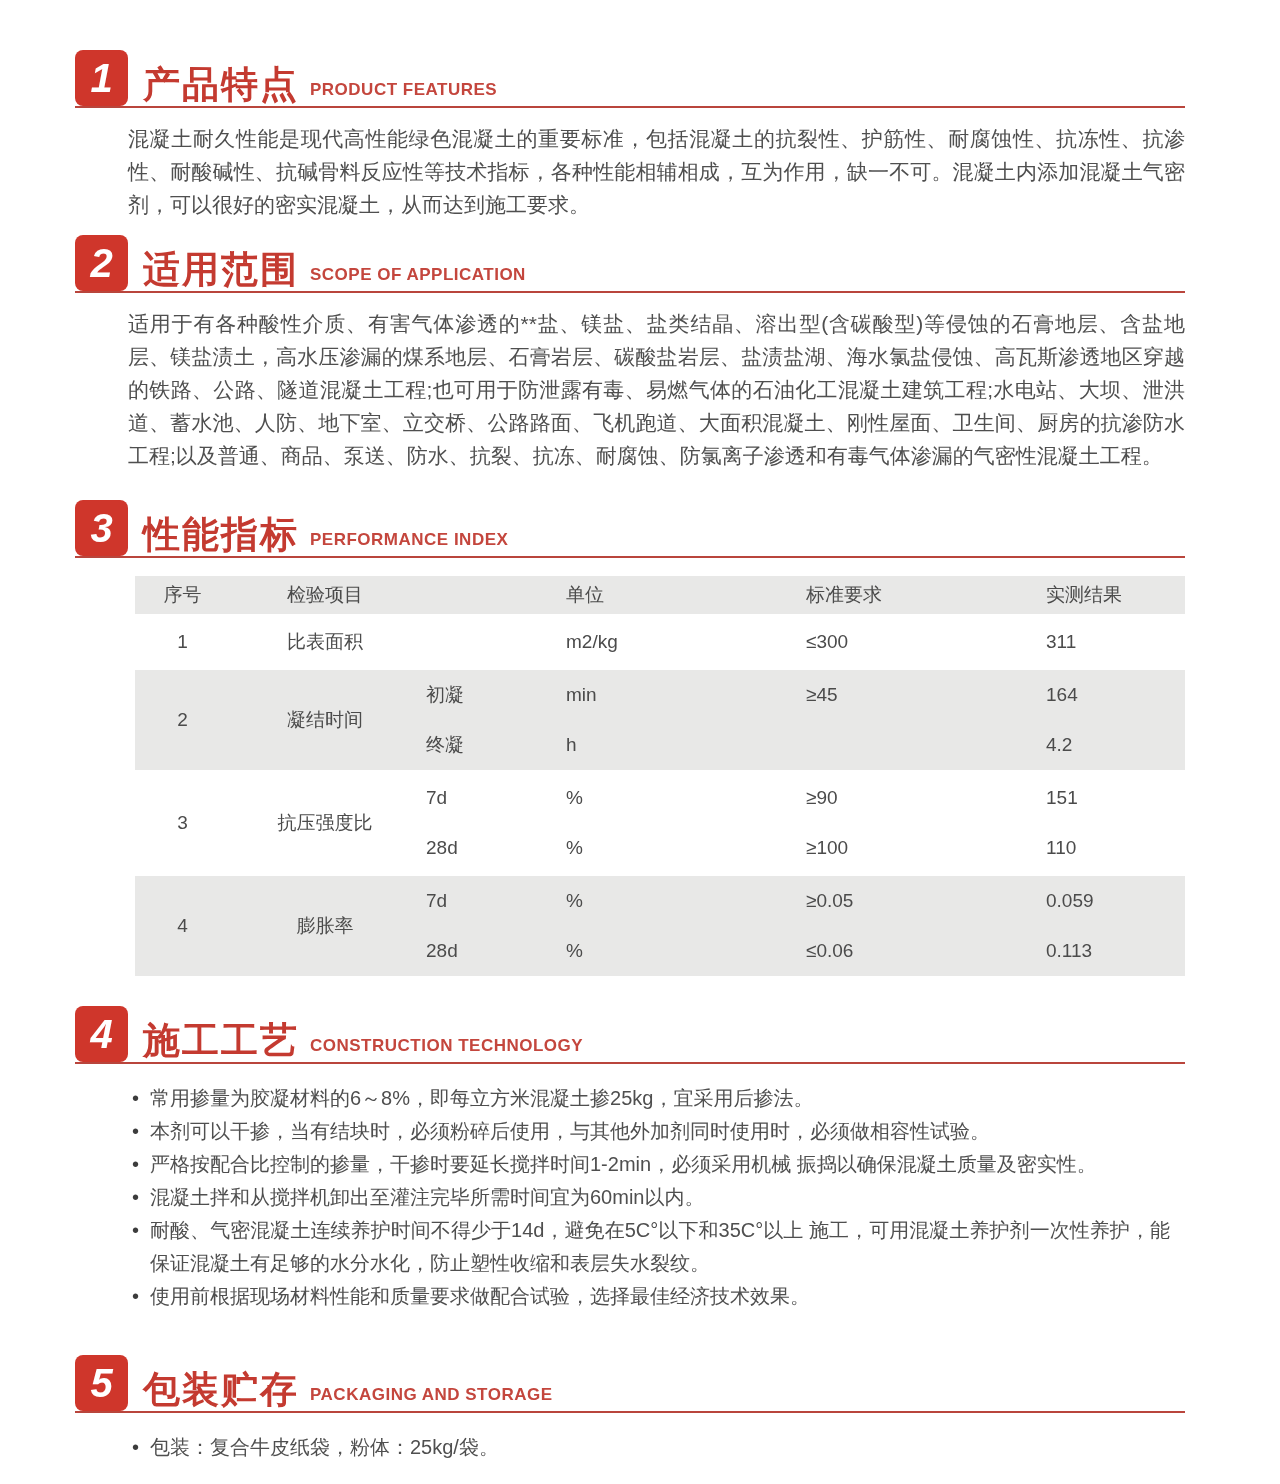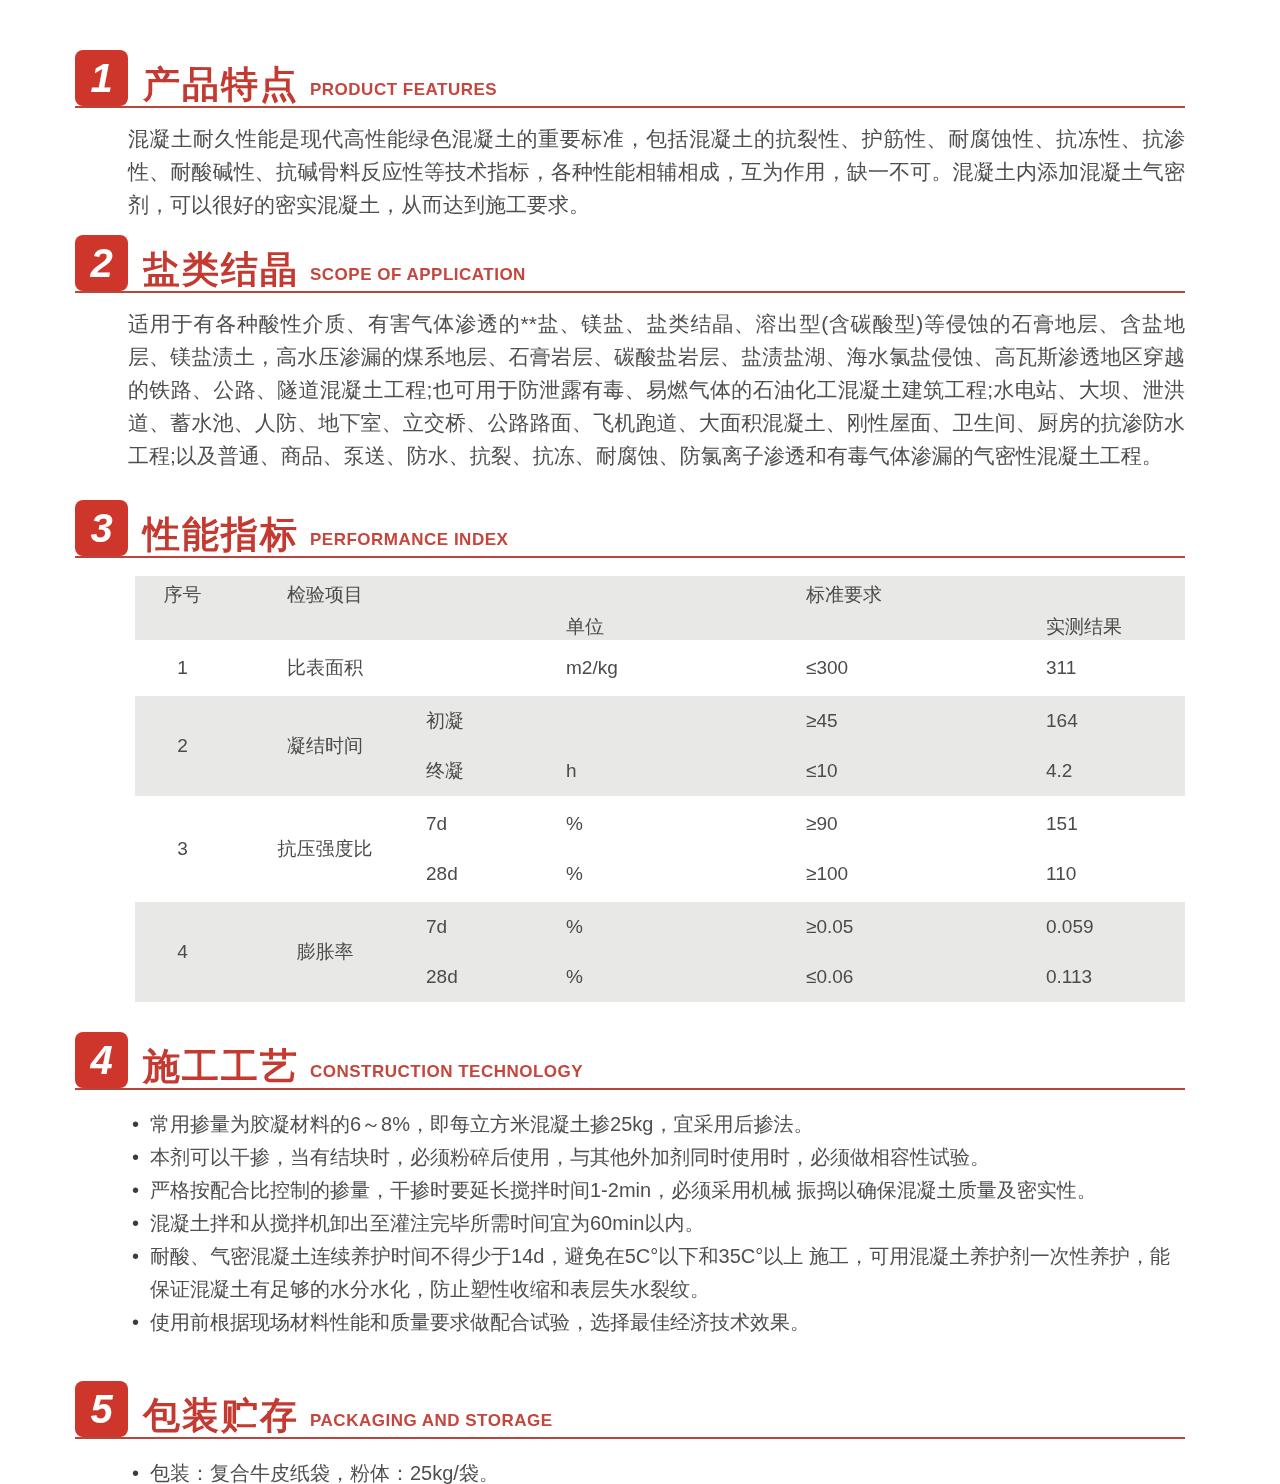--- a/index.html
+++ b/index.html
@@ -91,64 +91,64 @@
       <span class="en">PRODUCT FEATURES</span>
     </header>
     <p class="para">混凝土耐久性能是现代高性能绿色混凝土的重要标准，包括混凝土的抗裂性、护筋性、耐腐蚀性、抗冻性、抗渗性、耐酸碱性、抗碱骨料反应性等技术指标，各种性能相辅相成，互为作用，缺一不可。混凝土内添加混凝土气密剂，可以很好的密实混凝土，从而达到施工要求。</p>
   </section>
 
   <section class="mt-s2">
     <header class="sec-head">
       <div class="badge">
         <span>2</span>
       </div>
-      <h2 class="zh">盐类结晶</h2>
+      <h2 class="zh">适用范围</h2>
       <span class="en">SCOPE OF APPLICATION</span>
     </header>
     <p class="para">适用于有各种酸性介质、有害气体渗透的**盐、镁盐、盐类结晶、溶出型(含碳酸型)等侵蚀的石膏地层、含盐地层、镁盐渍土，高水压渗漏的煤系地层、石膏岩层、碳酸盐岩层、盐渍盐湖、海水氯盐侵蚀、高瓦斯渗透地区穿越的铁路、公路、隧道混凝土工程;也可用于防泄露有毒、易燃气体的石油化工混凝土建筑工程;水电站、大坝、泄洪道、蓄水池、人防、地下室、立交桥、公路路面、飞机跑道、大面积混凝土、刚性屋面、卫生间、厨房的抗渗防水工程;以及普通、商品、泵送、防水、抗裂、抗冻、耐腐蚀、防氯离子渗透和有毒气体渗漏的气密性混凝土工程。</p>
   </section>
 
   <section class="mt-s3">
     <header class="sec-head">
       <div class="badge">
         <span>3</span>
       </div>
       <h2 class="zh">性能指标</h2>
       <span class="en">PERFORMANCE INDEX</span>
     </header>
 
     <div class="ptable">
 
       <div class="band band-gray rows1h">
         <div class="cell c1 center">序号</div>
         <div class="cell c2 center">检验项目</div>
         <div class="cell c3"></div>
+        <div class="cell c4">单位</div>
         <div class="cell c5">标准要求</div>
-        <div class="cell c4">单位</div>
         <div class="cell c6">实测结果</div>
       </div>
 
       <div class="band band-white rows1">
         <div class="cell c1 center">1</div>
         <div class="cell c2 center">比表面积</div>
         <div class="cell c3"></div>
         <div class="cell c4">m2/kg</div>
         <div class="cell c5">≤300</div>
         <div class="cell c6">311</div>
       </div>
 
       <div class="band band-gray rows2">
         <div class="cell c1 center span2">2</div>
         <div class="cell c2 center span2">凝结时间</div>
         <div class="cell c3 r1">初凝</div>
+        <div class="cell c4 r1">min</div>
         <div class="cell c5 r1">≥45</div>
         <div class="cell c6 r1">164</div>
         <div class="cell c3 r2">终凝</div>
         <div class="cell c4 r2">h</div>
-        <div class="cell c5 r2">≤10</div>
         <div class="cell c6 r2">4.2</div>
       </div>
 
       <div class="band band-white rows2">
         <div class="cell c1 center span2">3</div>
         <div class="cell c2 center span2">抗压强度比</div>
         <div class="cell c3 r1">7d</div>
         <div class="cell c4 r1">%</div>
         <div class="cell c5 r1">≥90</div>
         <div class="cell c6 r1">151</div>

